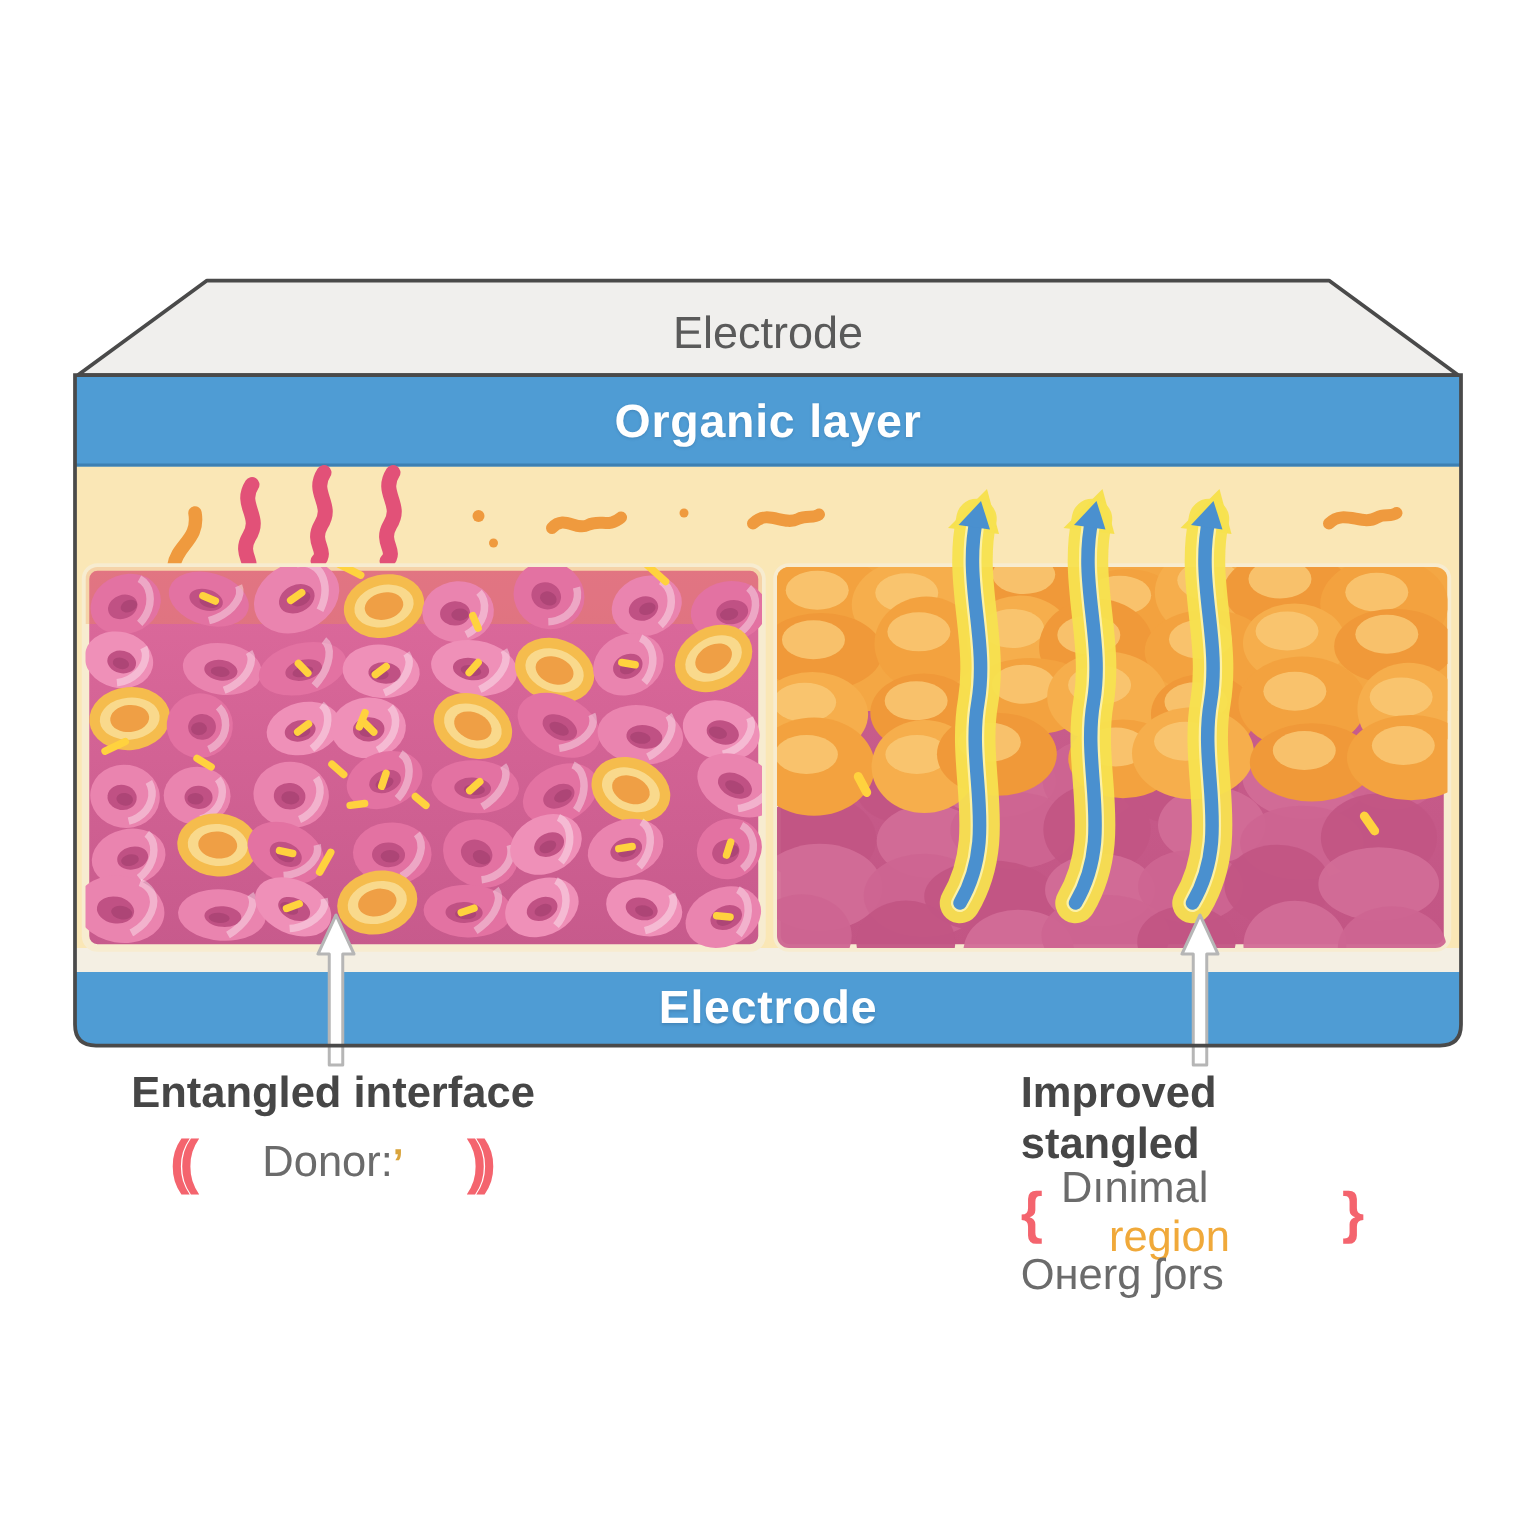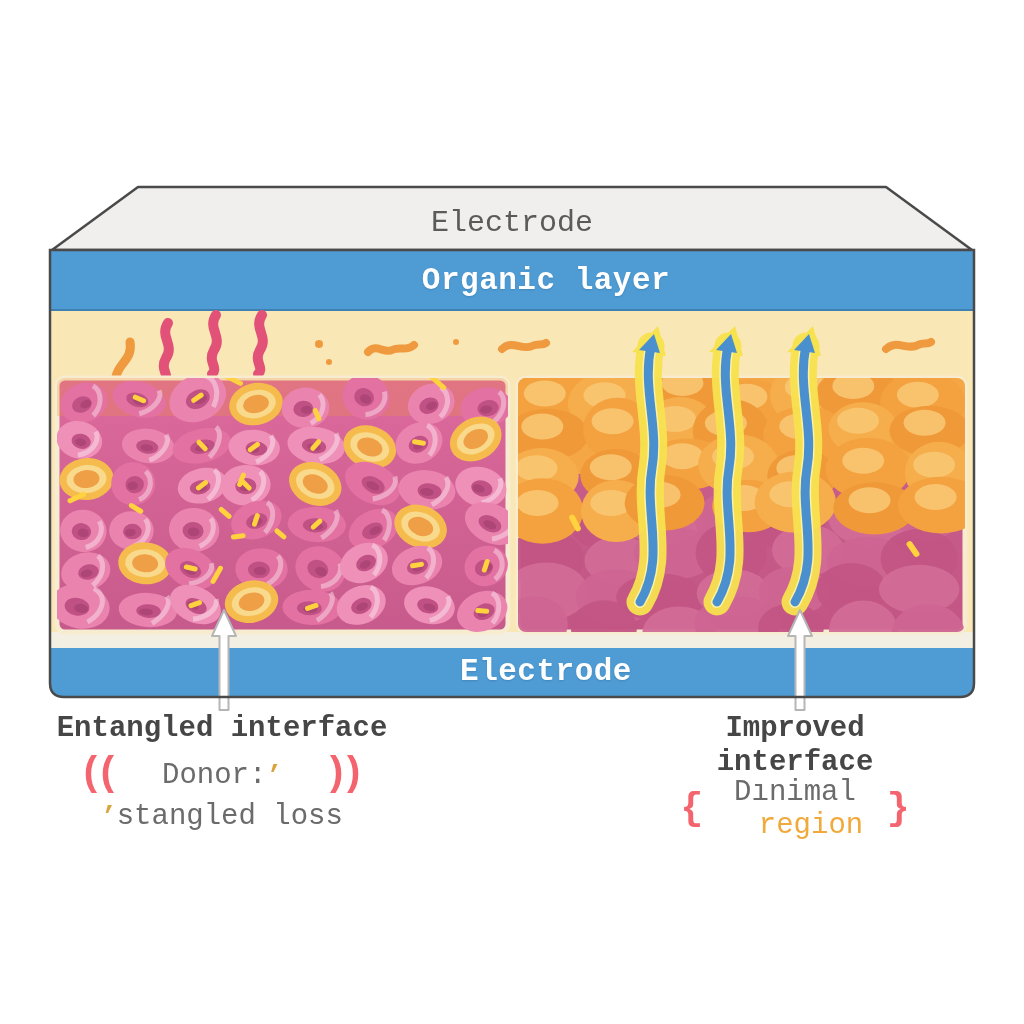--- a/index.html
+++ b/index.html
@@ -1,24 +1,24 @@
 <!DOCTYPE html>
 <html><head>
 <meta charset="utf-8">
 <style>
   html,body{margin:0;padding:0;background:#ffffff;}
   #stage{
     position:relative;width:1024px;height:1024px;background:#ffffff;overflow:hidden;
-    font-family:Liberation Mono, monospace;
+    font-family:Liberation Sans, sans-serif;
   }
   #diagram{position:absolute;left:0;top:0;}
   .lbl{position:absolute;transform:translateX(-50%);white-space:nowrap;}
   .top-el{font-size:30px;color:#5a5a5a;}
-  .layer-lbl{font-size:31px;font-weight:bold;color:#ffffff;text-shadow:0 1px 2px rgba(30,70,110,.25);letter-spacing:.5px;margin-left:34px;}
-  .cap{position:absolute;transform:translateX(-50%);text-align:center;}
+  .layer-lbl{font-size:31px;font-weight:bold;color:#ffffff;text-shadow:0 1px 2px rgba(30,70,110,.25);letter-spacing:.5px;}
+  .cap{position:absolute;transform:translateX(-50%);}
   .cap-title{font-size:29px;font-weight:bold;color:var(--heading,#464646);line-height:34px;}
   .cap-line{display:flex;align-items:center;justify-content:center;margin-top:8px;height:42px;}
   .cap-text{font-size:29px;color:var(--body-text,#6b6b6b);}
   .mark{font-size:40px;font-weight:bold;color:var(--red-mark,#f4646e);letter-spacing:-7px;line-height:40px;padding-right:7px;}
   .mark.single{font-size:38px;letter-spacing:0;padding-right:0;}
   .tick{font-size:26px;font-weight:bold;color:var(--tick,#d9a43c);}
   .wide-gap{margin:0 42px;}
   .small-gap{margin:0 12px;}
   .region-word{color:var(--region,#f0a93a);margin-left:32px;}
   .cap-line2{margin-top:4px;font-size:29px;color:var(--body-text,#6b6b6b);}
@@ -493,30 +493,30 @@
 
   <div class="cap" style="left:222px;top:712px;">
     <div class="cap-title">Entangled interface</div>
     <div class="cap-line">
       <span class="mark">((</span>
       <span class="wide-gap">
         <span class="cap-text">Donor:</span><span class="tick">’</span>
       </span>
       <span class="mark">))</span>
     </div>
-    <div class="cap-line2">
-      <span class="tick">’</span><span>stangled loss</span>
-    </div>
   </div>
 
   <div class="cap" style="left:795px;top:712px;">
-    <div class="cap-title">Improved interface</div>
+    <div class="cap-title">Improved stangled</div>
     <div class="cap-line">
       <span class="mark single">{</span>
       <span class="small-gap">
         <span class="cap-text">Dınimal</span>
         <span class="cap-text region-word">region</span>
       </span>
       <span class="mark single">}</span>
     </div>
+    <div class="cap-line2">
+      <span>Oнerg ʃors</span>
+    </div>
   </div>
 
 </div>
 
 </body></html>

